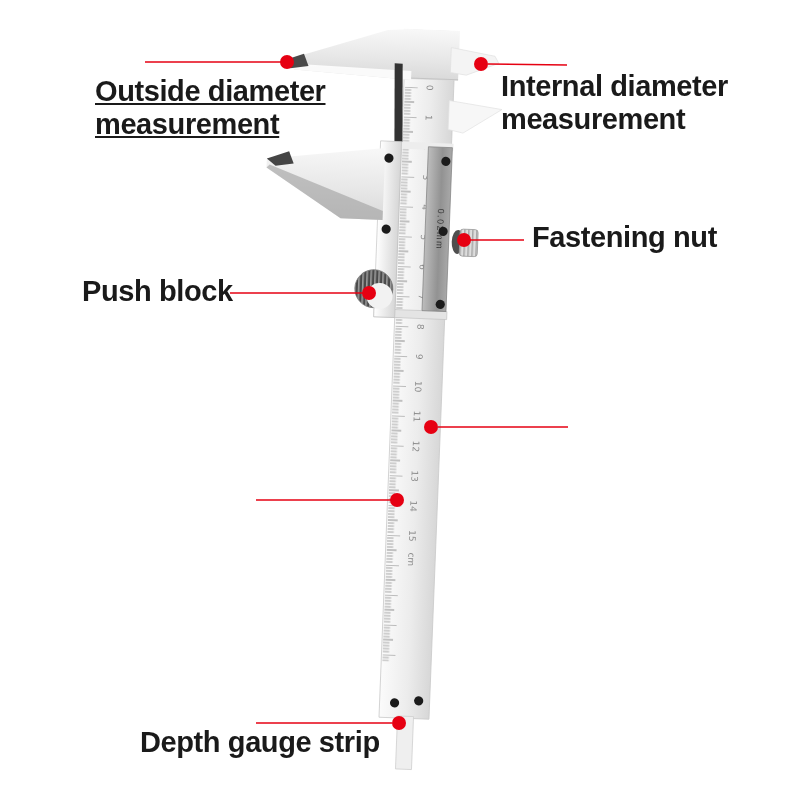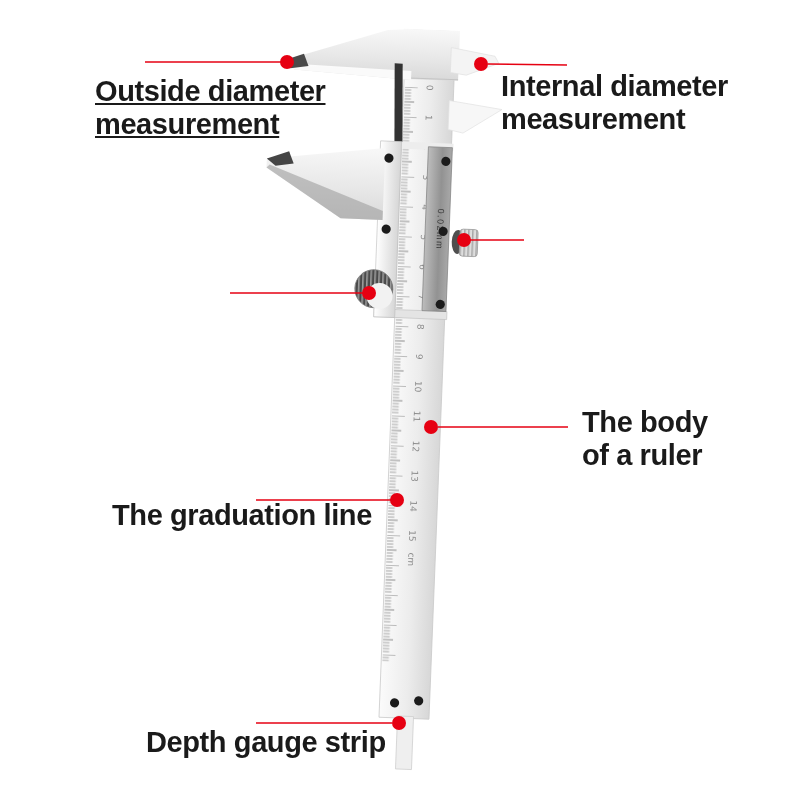--- a/index.html
+++ b/index.html
@@ -177,18 +177,17 @@
 
       <line class="callout-line" x1="256" y1="723" x2="392" y2="723"></line>
       <circle class="callout-dot" cx="399" cy="723" r="7"></circle>
     </g>
   </svg>
 
   <div class="lbl" style="left:95px;  top:75px;text-decoration:underline;">Outside diameter
 measurement</div>
   <div class="lbl" style="left:501px; top:70px;">Internal diameter
 measurement</div>
-  <div class="lbl" style="left:582px; top:406px;">The body
-of a ruler</div>
-  <div class="lbl" style="left:112px; top:499px;">The graduation line</div>
-  <div class="lbl" style="left:146px; top:726px;text-align:right;">Depth gauge strip</div>
+  <div class="lbl" style="left:532px; top:221px;">Fastening nut</div>
+  <div class="lbl" style="left:82px;  top:275px;">Push block</div>
+  <div class="lbl" style="left:140px; top:726px;text-align:right;">Depth gauge strip</div>
 
 </div>
 
 </body></html>

